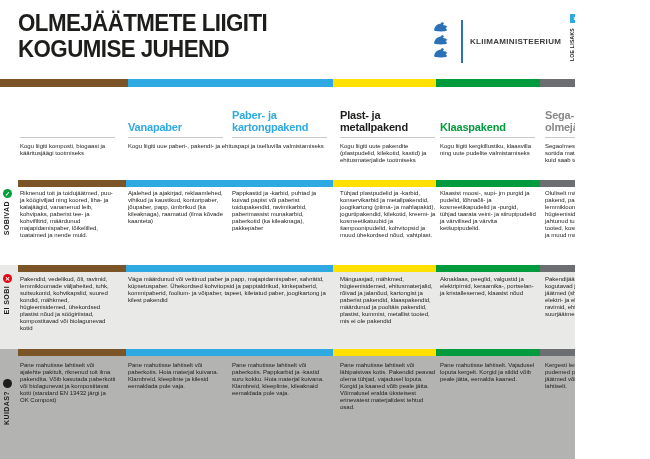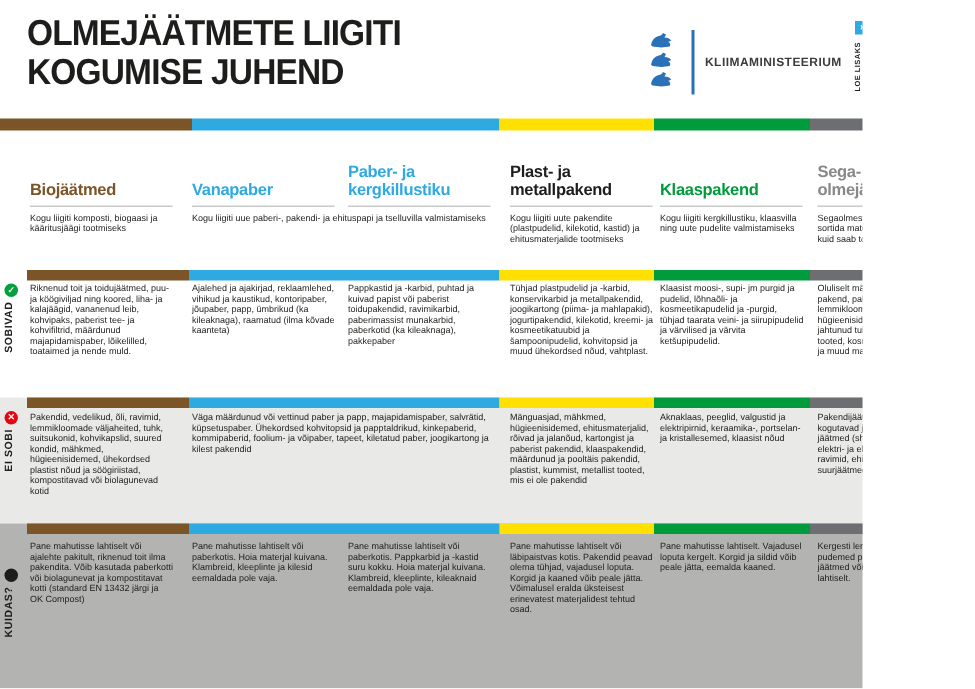--- a/index.html
+++ b/index.html
@@ -194,23 +194,22 @@
       </svg></div>
 
   <div class="bar" style="left:0;top:79px;width:650px;height:8px;">
     <div style="width: 128px; background: rgb(123, 84, 39);"></div>
     <div style="width: 205px; background: rgb(47, 169, 225);"></div>
     <div style="width: 103px; background: rgb(255, 224, 0);"></div>
     <div style="width: 104px; background: rgb(0, 155, 61);"></div>
     <div style="width: 110px; background: rgb(109, 110, 113);"></div>
   </div>
 
-  <div class="colhead c1" style="color: rgb(123, 84, 39);">Biojäätmed</div>
   <div class="colhead c2" style="color: rgb(47, 169, 225); text-align: right;">Vanapaber</div>
-  <div class="colhead c3" style="color: rgb(47, 169, 225);">Paber- ja kergkillustiku</div>
+  <div class="colhead c3" style="color: rgb(47, 169, 225);">Paber- ja kartongpakend</div>
   <div class="colhead c4" style="color: rgb(29, 29, 27);">Plast- ja metallpakend</div>
   <div class="colhead c6" style="color: rgb(135, 136, 138);">Sega- olmejäätmed</div>
   <div class="colhead c5" style="color: rgb(0, 155, 61);">Klaaspakend</div>
 
   <div class="underline c1"></div>
   <div class="underline c2"></div>
   <div class="underline c3"></div>
   <div class="underline c4"></div>
   <div class="underline c5"></div>
   <div class="underline c6"></div>

